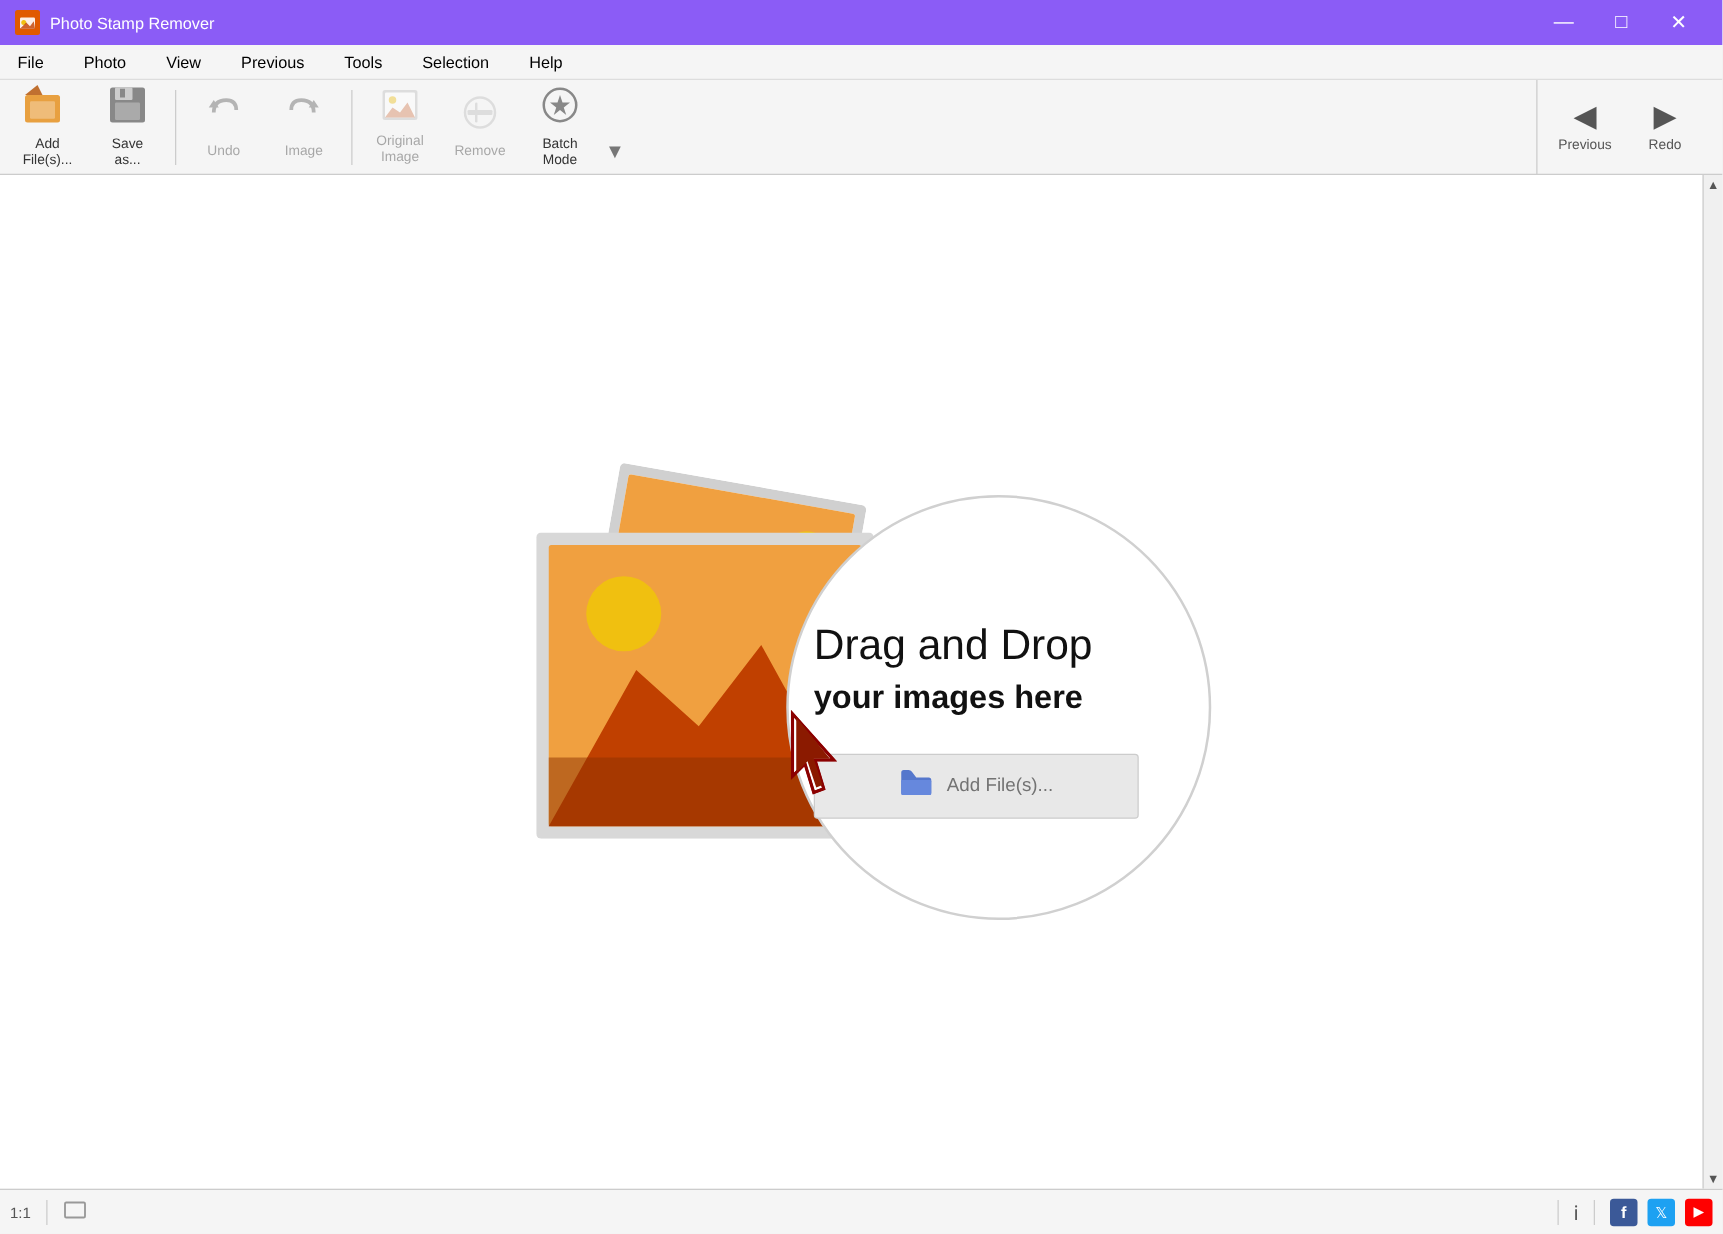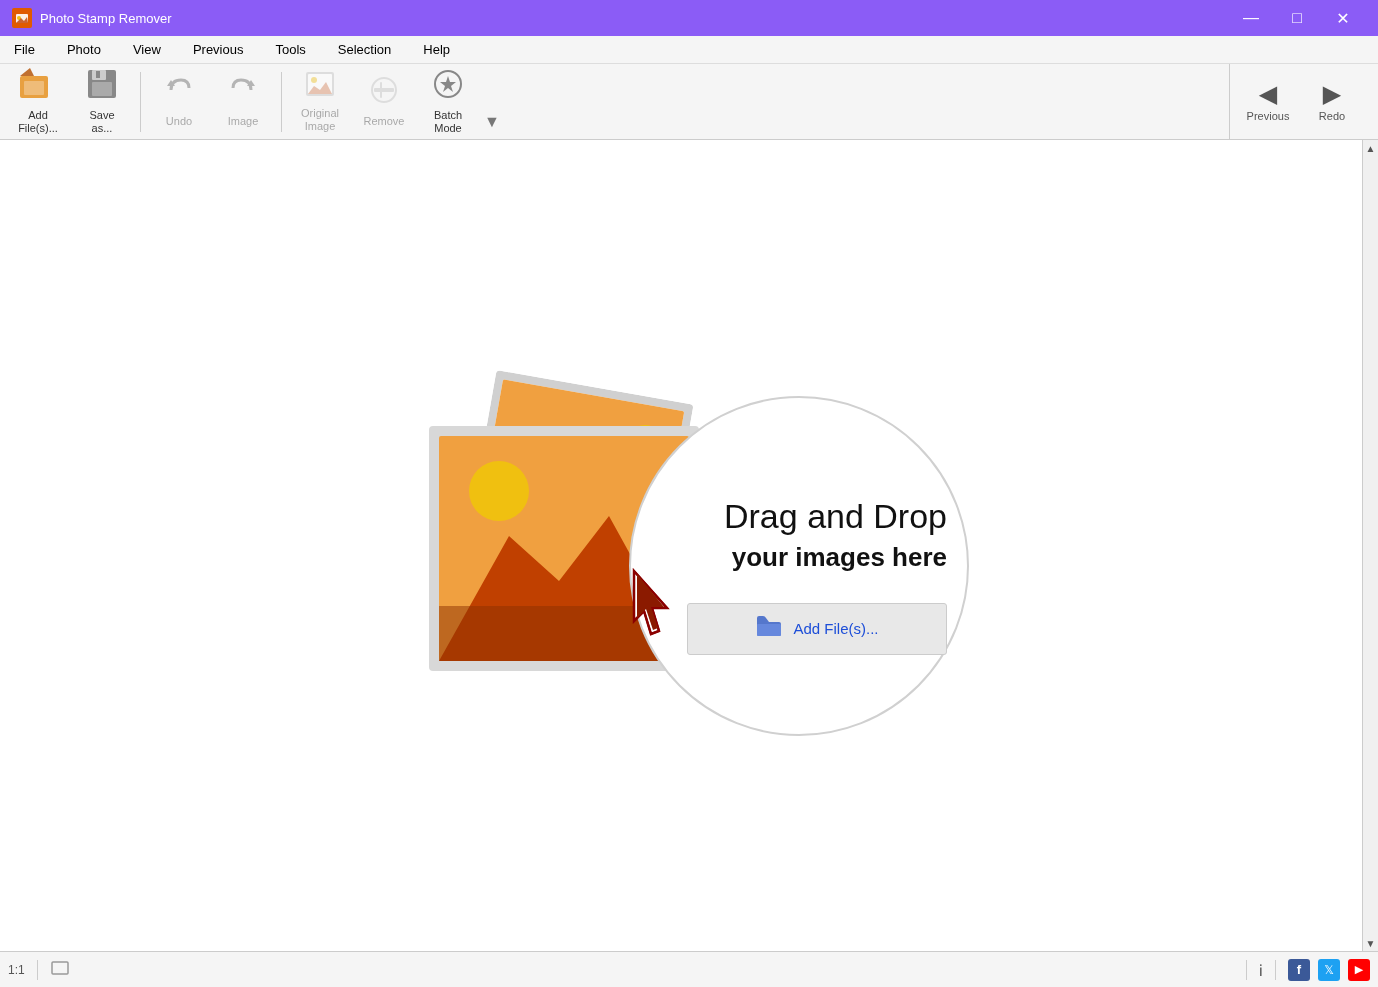--- a/index.html
+++ b/index.html
@@ -325,24 +325,24 @@
       <svg width="70" height="100" viewBox="0 0 70 100">
 
         <path d="M15 5 L15 55 L25 45 L32 68 L40 65 L33 42 L48 42 Z" fill="#8B0000" stroke="#8B0000" stroke-width="1"></path>
         <path d="M15 5 L15 55 L25 45 L32 68 L40 65 L33 42 L48 42 Z" fill="white" stroke="#8B0000" stroke-width="2"></path>
         <path d="M15 5 L15 55 L25 45 L32 68 L40 65 L33 42 L48 42 Z" fill="none" stroke="#8B0000" stroke-width="2.5"></path>
 
         <path d="M18 8 L18 52 L27 43 L34 64 L39 62 L32 41 L45 41 Z" fill="#8B1a00"></path>
       </svg>
     </div>
 
-    <div style="position:absolute; left:210px; top:30px; width:340px; height:340px; border-radius:50%; border:2px solid #d0d0d0; background:white; display:flex; flex-direction:column; align-items:flex-end; justify-content:center; z-index:10; padding:40px 20px 20px;">
+    <div style="position:absolute; left:210px; top:30px; width:340px; height:340px; border-radius:50%; border:2px solid #d0d0d0; background:white; display:flex; flex-direction:column; align-items:flex-start; justify-content:center; z-index:10; padding:40px 20px 20px;">
       <div style="font-size:34px; font-weight:300; color:#111; margin-bottom:6px; white-space:nowrap;">Drag and Drop</div>
       <div style="font-size:26px; font-weight:700; color:#111; margin-bottom:30px;">your images here</div>
-      <div style="display:flex; align-items:center; gap:10px; background:#e8e8e8; border:1px solid #ccc; border-radius:3px; padding:10px 24px; cursor:pointer; width:260px; justify-content:center; font-size:15px; color:#1d4ed8;">
+      <div style="display:flex; align-items:center; gap:10px; background:#e8e8e8; border:1px solid #ccc; border-radius:3px; padding:10px 24px; cursor:pointer; width:260px; justify-content:center; font-size:15px; color:#737373;">
         <span style="font-size:22px;">
           <svg width="28" height="24" viewBox="0 0 28 24">
             <path d="M2 6 L2 20 Q2 22 4 22 L24 22 Q26 22 26 20 L26 10 Q26 8 24 8 L14 8 L11 4 Q10 2 8 2 L4 2 Q2 2 2 4 Z" fill="#5577cc"></path>
             <rect x="2" y="10" width="24" height="12" rx="1" fill="#6688dd"></rect>
           </svg>
         </span>
         <span>Add File(s)...</span>
       </div>
     </div>
 

